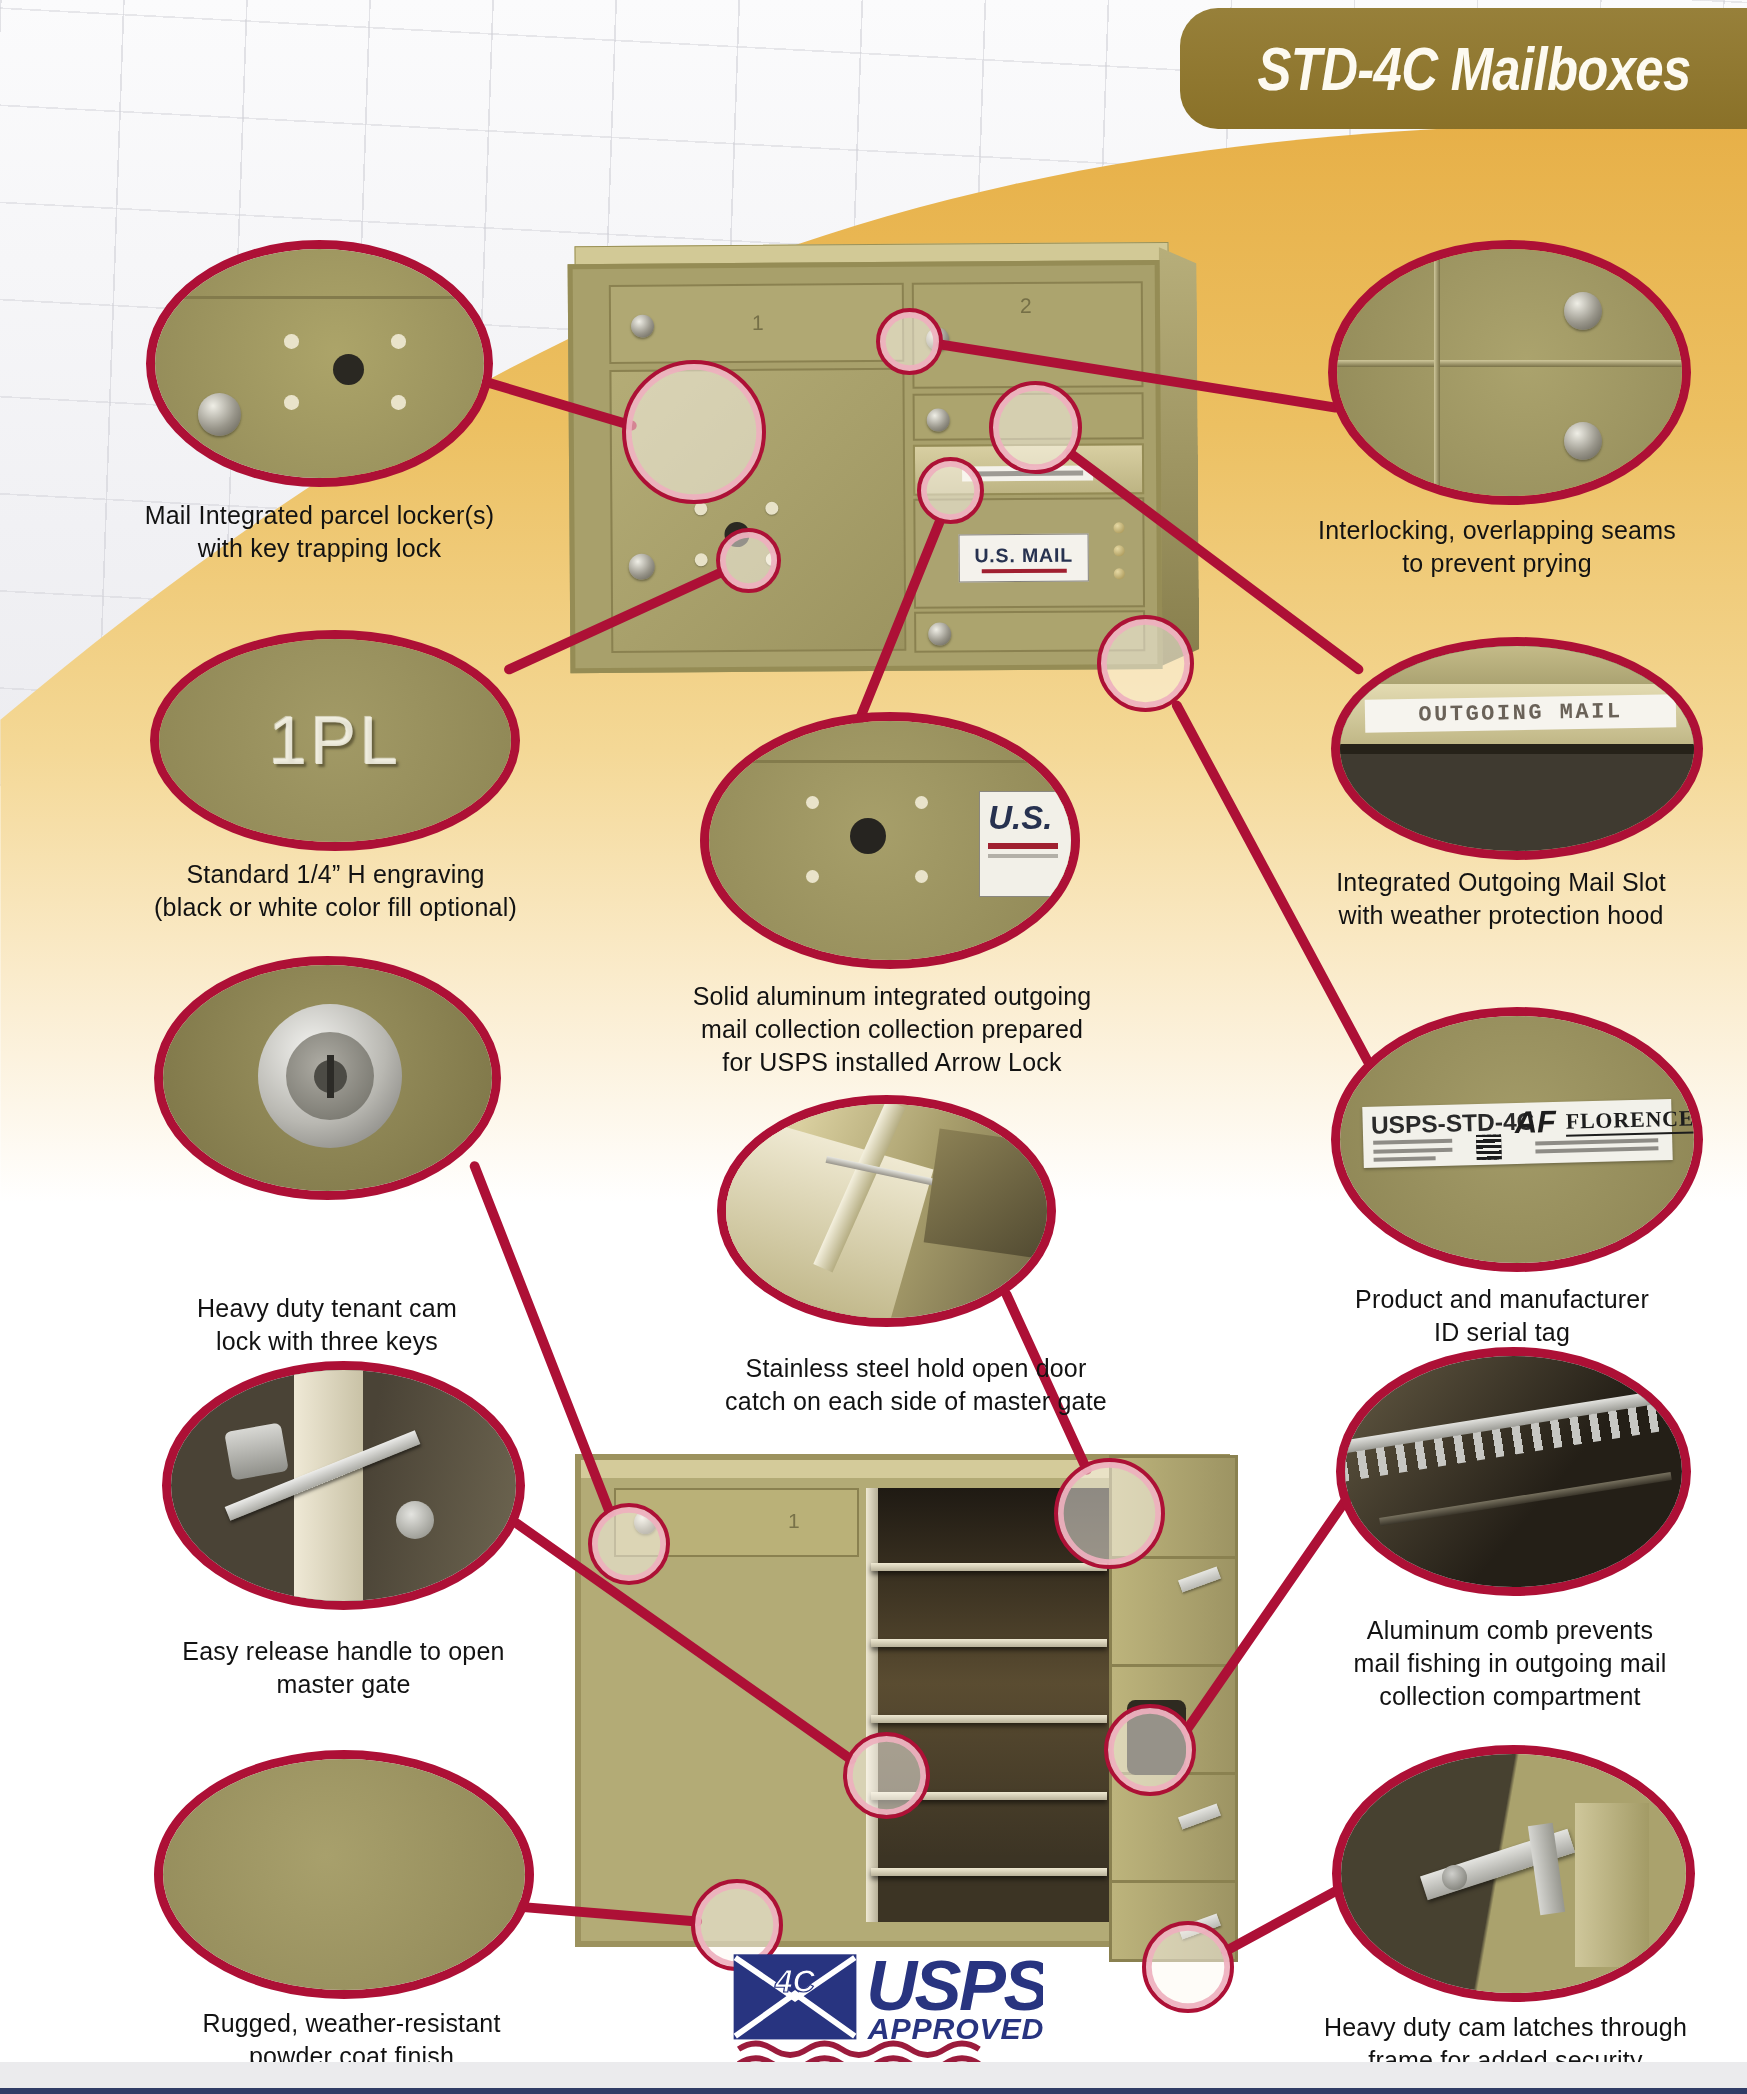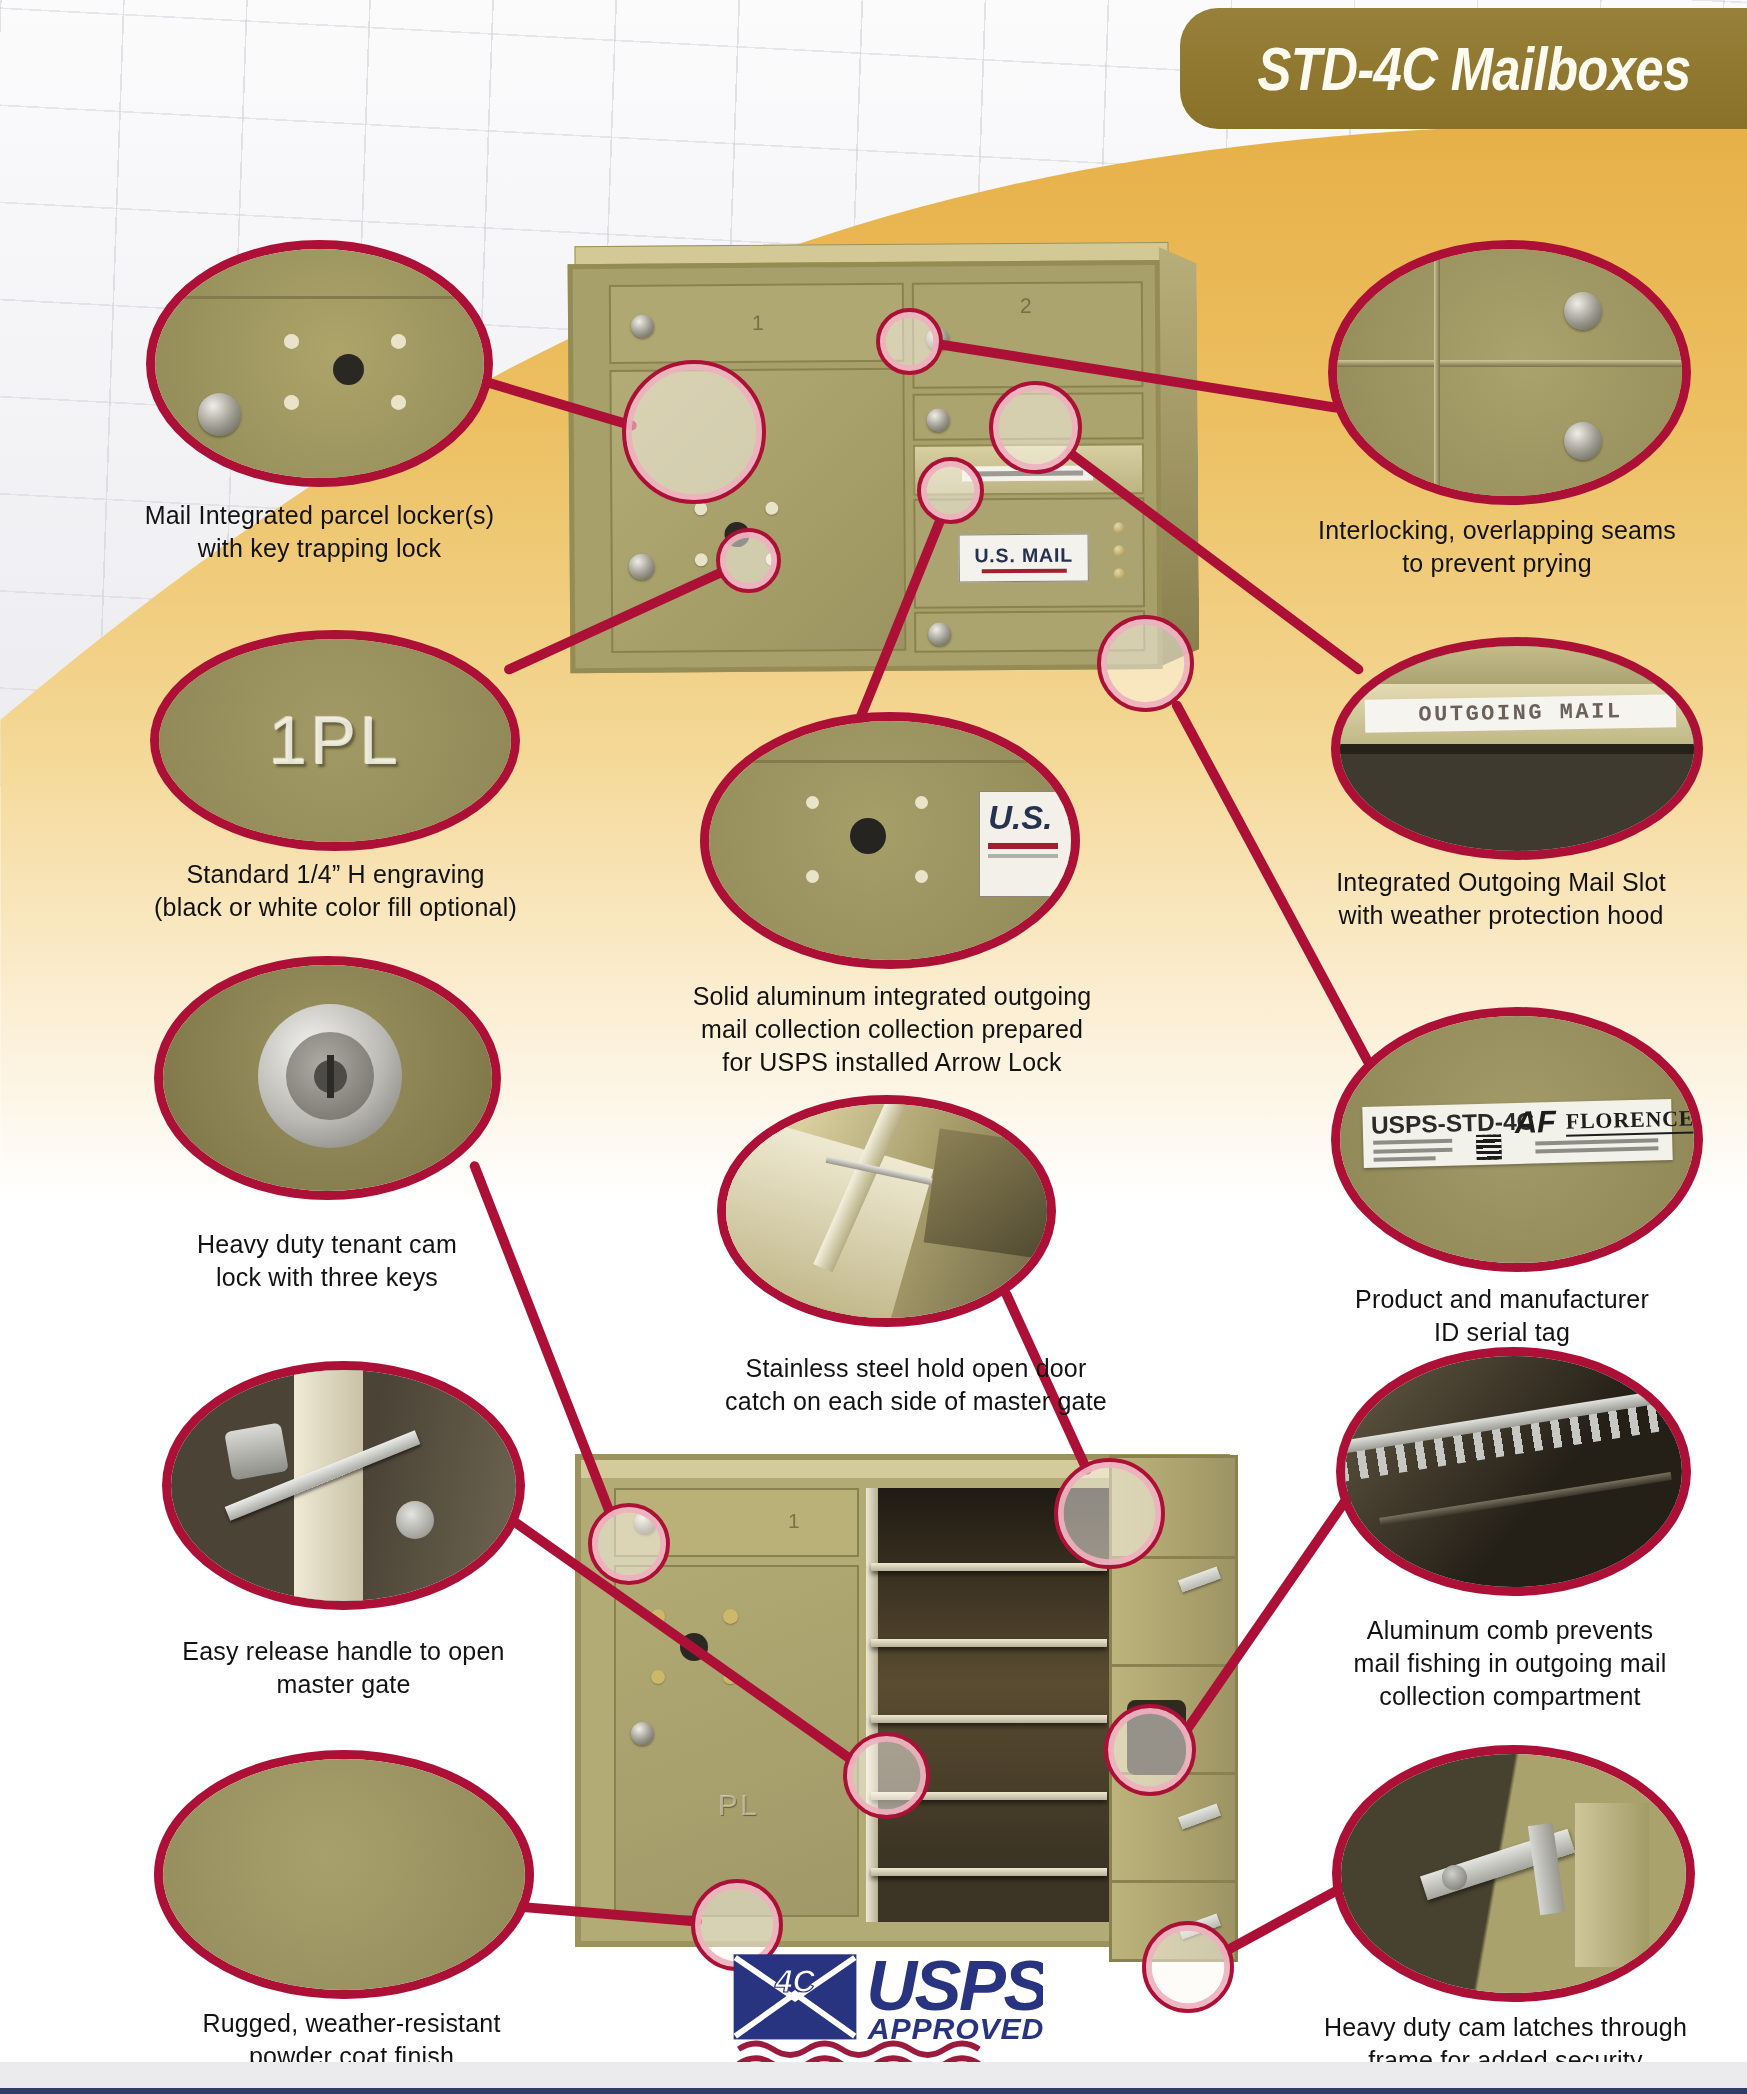--- a/index.html
+++ b/index.html
@@ -154,31 +154,20 @@
   </div>
 </div>
 
 <div class="bottom-unit">
   <div class="bu-frame">
     <div class="bu-topstrip"></div>
     <div class="groove-door bu-topdoor">
       <span class="knob" style="left:18px;top:21px;"></span>
       <span class="doornum" style="left:172px;top:19.6px;">1</span>
     </div>
-    <div class="groove-door bu-parcel">
-      <span class="knob" style="left:14.7px;top:155px;"></span>
-      <div class="lockprep" style="left:33px;top:41px;width:90px;height:79px;">
-        <i class="hole" style="left:31px;top:25px;width:28px;height:28px;"></i>
-        <i class="dot" style="left:1.6px;top:1.6px;width:14.7px;height:14.7px;background:#cdb76a;"></i>
-        <i class="dot" style="left:74px;top:1.6px;width:14.7px;height:14.7px;background:#cdb76a;"></i>
-        <i class="dot" style="left:1.6px;top:62px;width:14.7px;height:14.7px;background:#cdb76a;"></i>
-        <i class="dot" style="left:74px;top:62px;width:14.7px;height:14.7px;background:#cdb76a;"></i>
-      </div>
-      <span class="pl-engrave" style="left:102px;top:221px;">PL</span>
-    </div>
     <div class="bu-cavity">
       <div class="cav-edge"></div>
       <div class="shelf" style="top:75px;"></div>
       <div class="shelf" style="top:151px;"></div>
       <div class="shelf" style="top:227px;"></div>
       <div class="shelf" style="top:304px;"></div>
       <div class="shelf" style="top:380px;"></div>
     </div>
   </div>
   <div class="bu-door">
@@ -346,21 +335,21 @@
     <i style="position:absolute;left:193px;top:70px;width:24.5px;height:90px;background:linear-gradient(90deg,#d6d6d2,#97978f);transform:rotate(-8deg);"></i>
     <i style="position:absolute;left:101px;top:111px;width:24.5px;height:24.5px;border-radius:50%;background:radial-gradient(circle at 40% 35%,#cfcfcb,#6f6f67);"></i>
     <i style="position:absolute;left:234px;top:49px;width:74px;height:164px;background:linear-gradient(90deg,#cfc79b,#a39b66);"></i>
   </div>
 </div>
 
 <div class="cap" style="left:78px;top:499px;width:483px;">Mail Integrated parcel locker(s)
 with key trapping lock</div>
 <div class="cap" style="left:90px;top:858px;width:491px;">Standard 1/4” H engraving
 (black or white color fill optional)</div>
-<div class="cap" style="left:98px;top:1228px;width:458px;text-align:center;">Heavy duty tenant cam
+<div class="cap" style="left:98px;top:1292px;width:458px;text-align:center;">Heavy duty tenant cam
 lock with three keys</div>
 <div class="cap" style="left:106px;top:1635px;width:475px;">Easy release handle to open
 master gate</div>
 <div class="cap" style="left:114px;top:2007px;width:475px;">Rugged, weather-resistant
 powder coat finish</div>
 <div class="cap" style="left:634px;top:980px;width:516px;">Solid aluminum integrated outgoing
 mail collection collection prepared
 for USPS installed Arrow Lock</div>
 <div class="cap" style="left:646px;top:1352px;width:540px;">Stainless steel hold open door
 catch on each side of master gate</div>

